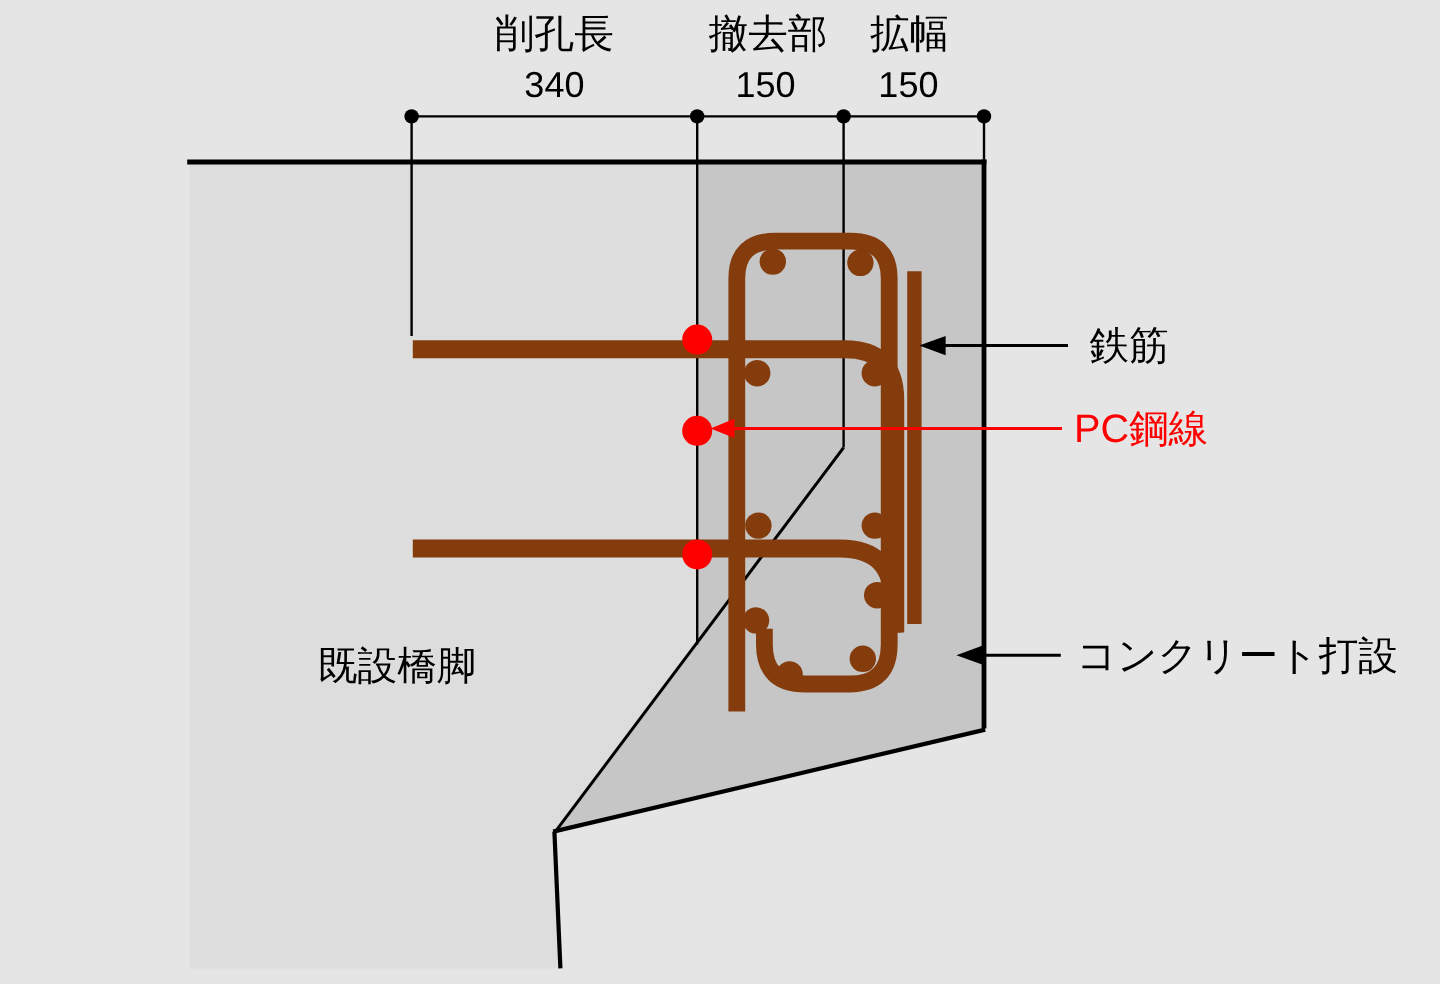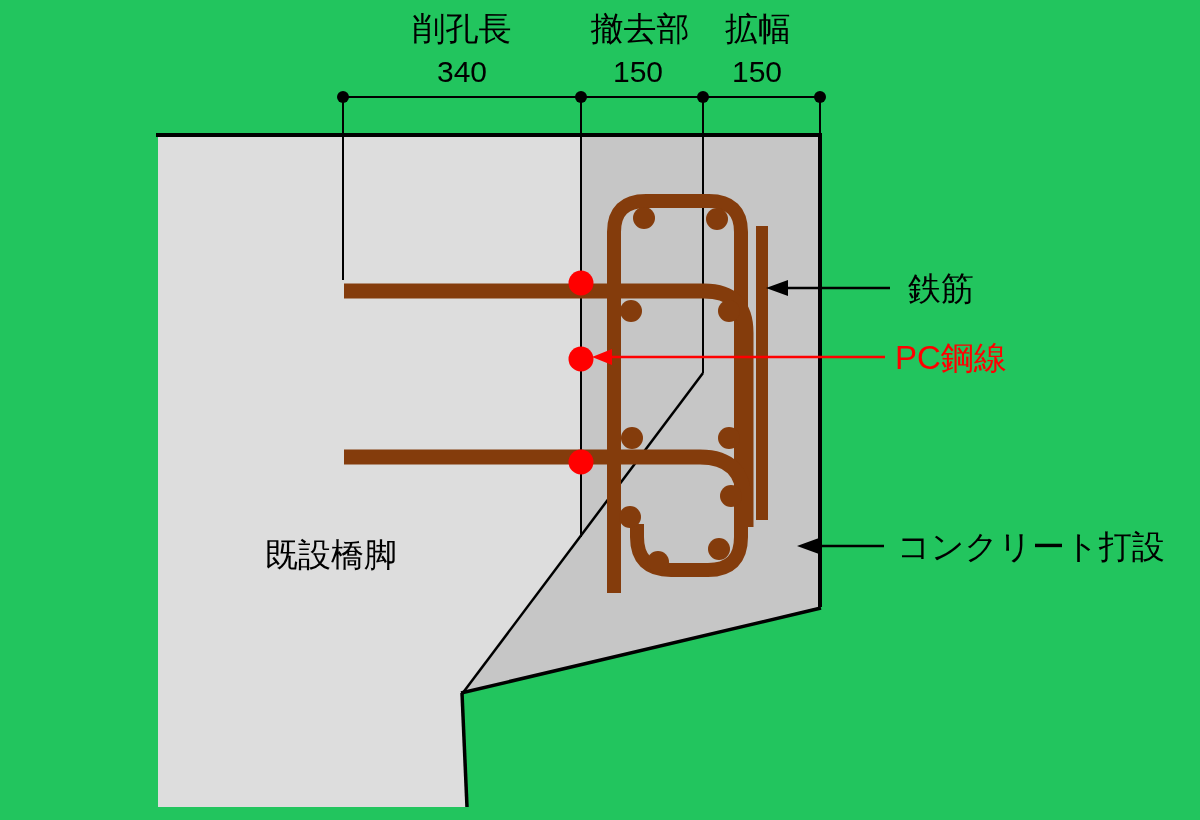--- a/index.html
+++ b/index.html
@@ -7,21 +7,21 @@
     padding: 0;
     background: #ffffff;
     width: 1200px;
     height: 820px;
     font-family: "Liberation Sans", sans-serif;
   }
   .canvas {
     position: relative;
     width: 1200px;
     height: 820px;
-    background: #22c55e;
+    background: #e5e5e5;
   }
   svg { display: block; }
   text {
     font-family: "Liberation Sans", sans-serif;
     fill: #000000;
   }
   .jp-label  { font-size: 33px; }
   .num-label { font-size: 30px; }
   .red-text  { fill: var(--accent-red, #FF0000); }
 

